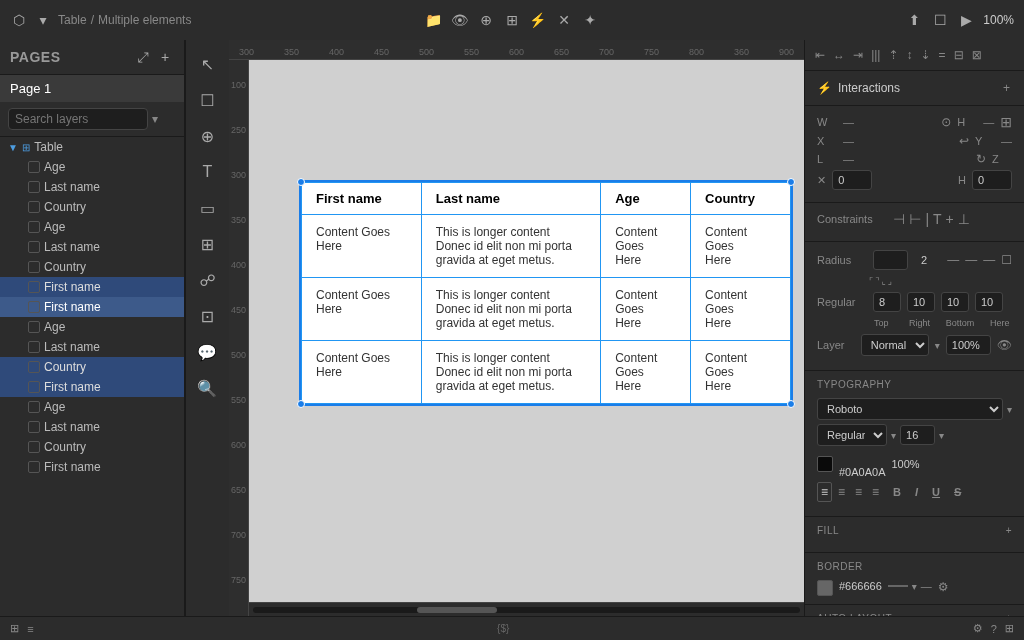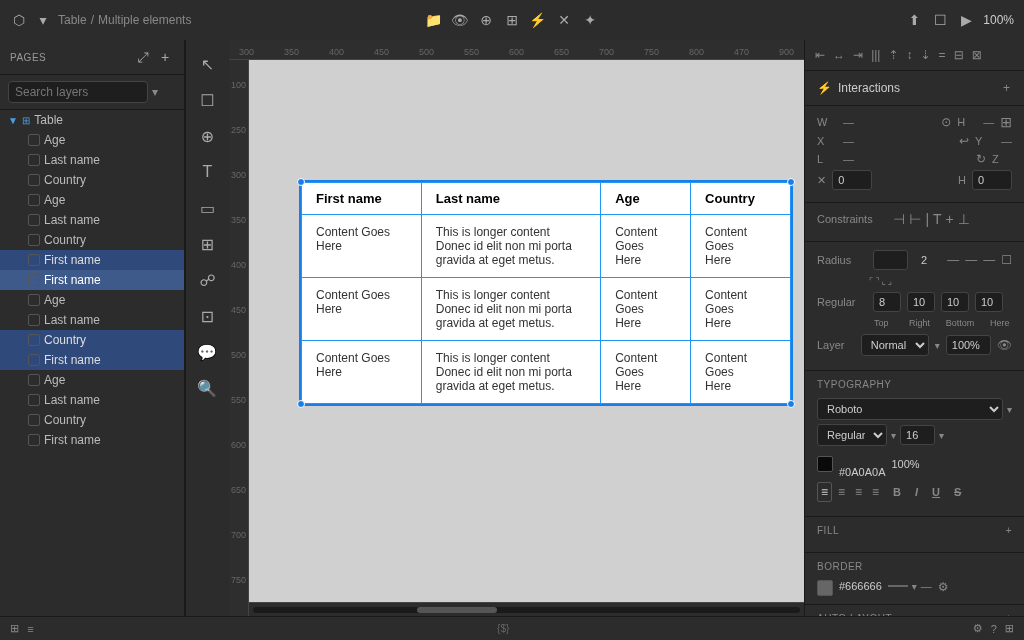--- a/index.html
+++ b/index.html
@@ -37,21 +37,21 @@
       flex-shrink: 0;
       border-right: 1px solid #1a1a1a;
     }
     .sidebar-pages {
       padding: 8px 10px;
       display: flex;
       align-items: center;
       justify-content: space-between;
       border-bottom: 1px solid #1a1a1a;
     }
-    .sidebar-pages-label { color: #999; font-size: 10px; font-weight: 400; letter-spacing: 0.5px; text-transform: uppercase; }
+    .sidebar-pages-label { color: #999; font-size: 14px; font-weight: 700; letter-spacing: 0.5px; text-transform: uppercase; }
     .sidebar-pages-actions { display: flex; gap: 4px; }
     .page-item { padding: 6px 10px; color: #ccc; font-size: 13px; cursor: pointer; }
     .page-item.active { background: #3a3a3a; color: #fff; }
 
     .sidebar-search {
       padding: 6px 8px;
       border-bottom: 1px solid #1a1a1a;
       display: flex;
       align-items: center;
       gap: 4px;
@@ -381,20 +381,21 @@
 <div class="main-content">
 
   <div class="left-sidebar">
     <div class="sidebar-pages">
       <span class="sidebar-pages-label">PAGES</span>
       <div class="sidebar-pages-actions">
         <span class="top-bar-icon">⤢</span>
         <span class="top-bar-icon">+</span>
       </div>
     </div>
+    <div class="page-item active">Page 1</div>
     <div class="sidebar-search">
       <input type="text" placeholder="Search layers" style="">
       <span class="filter-icon">▾</span>
     </div>
     <div class="layer-list">
 
       <div class="layer-item">
         <span class="layer-icon blue">▼</span>
         <span class="layer-icon blue">⊞</span>
         <span class="layer-label">Table</span>
@@ -502,21 +503,21 @@
       <span style="position:absolute;left:55px;bottom:2px;font-size:9px;color:#666">350</span>
       <span style="position:absolute;left:100px;bottom:2px;font-size:9px;color:#666">400</span>
       <span style="position:absolute;left:145px;bottom:2px;font-size:9px;color:#666">450</span>
       <span style="position:absolute;left:190px;bottom:2px;font-size:9px;color:#666">500</span>
       <span style="position:absolute;left:235px;bottom:2px;font-size:9px;color:#666">550</span>
       <span style="position:absolute;left:280px;bottom:2px;font-size:9px;color:#666">600</span>
       <span style="position:absolute;left:325px;bottom:2px;font-size:9px;color:#666">650</span>
       <span style="position:absolute;left:370px;bottom:2px;font-size:9px;color:#666">700</span>
       <span style="position:absolute;left:415px;bottom:2px;font-size:9px;color:#666">750</span>
       <span style="position:absolute;left:460px;bottom:2px;font-size:9px;color:#666">800</span>
-      <span style="position:absolute;left:505px;bottom:2px;font-size:9px;color:#666">470</span>
+      <span style="position:absolute;left:505px;bottom:2px;font-size:9px;color:#666">360</span>
       <span style="position:absolute;left:550px;bottom:2px;font-size:9px;color:#666">900</span>
     </div>
 
     <div style="position:absolute;top:20px;left:0;width:20px;bottom:0;background:#2e2e2e;border-right:1px solid #444;z-index:10;">
       <span style="position:absolute;top:20px;right:2px;font-size:9px;color:#666;writing-mode:horizontal-tb">100</span>
       <span style="position:absolute;top:65px;right:2px;font-size:9px;color:#666">250</span>
       <span style="position:absolute;top:110px;right:2px;font-size:9px;color:#666">300</span>
       <span style="position:absolute;top:155px;right:2px;font-size:9px;color:#666">350</span>
       <span style="position:absolute;top:200px;right:2px;font-size:9px;color:#666">400</span>
       <span style="position:absolute;top:245px;right:2px;font-size:9px;color:#666">450</span>

